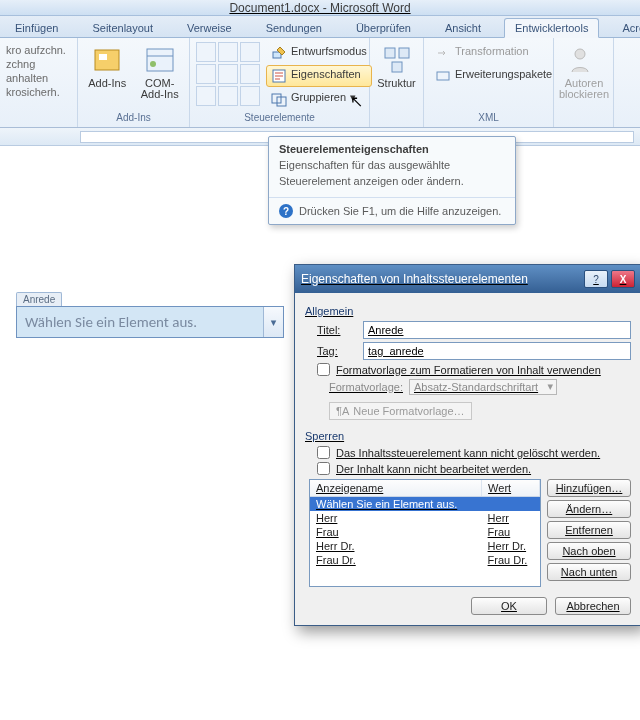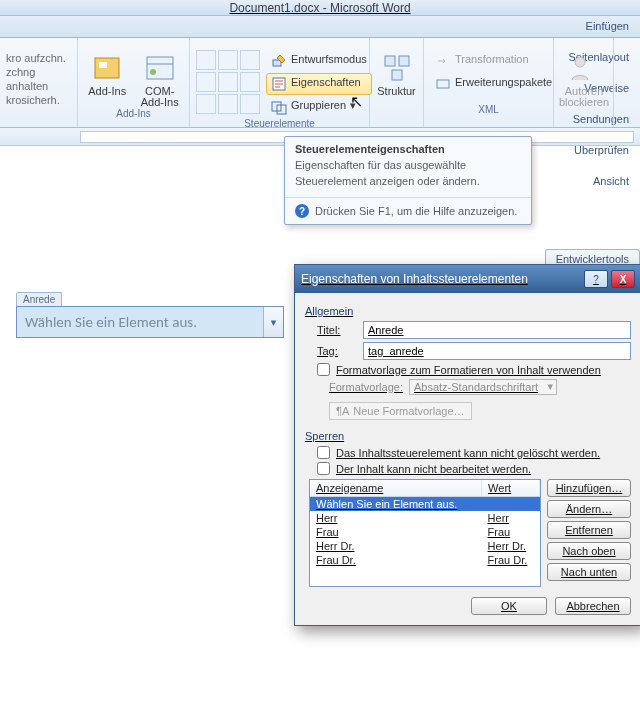--- a/index.html
+++ b/index.html
@@ -3,27 +3,27 @@
 <meta charset="utf-8">
 <style>
 * { box-sizing: border-box; margin: 0; padding: 0; font-family: "Segoe UI", Tahoma, sans-serif; font-size: 11px; }
 body { width: 640px; height: 720px; background: #fff; position: relative; overflow: hidden; }
 
 
 .titlebar { height: 16px; background: linear-gradient(#e6eff9,#cddff2); display:flex; justify-content:center; align-items:center; border-bottom:1px solid #a7bfdc;text-decoration:underline;}
 .titlebar span { color:#3b3b3b; font-size:12px; }
 
 
-.tabs { height: 22px; background: linear-gradient(#e4edf7,#d5e3f3); display:flex; align-items:flex-end; border-bottom:1px solid #9db7d6; padding-left:4px; gap:12px;flex-direction:column; }
+.tabs { height: 22px; background: linear-gradient(#e4edf7,#d5e3f3); display:flex; align-items:flex-end; border-bottom:1px solid #9db7d6; padding-left:4px; gap:12px; }
 .tab { padding:3px 10px 3px 10px; color:#39547a; cursor:default; border:1px solid transparent; border-bottom:none; }
 .tab.active { background:#f2f6fb; border:1px solid #9db7d6; border-bottom:1px solid #f2f6fb; border-radius:3px 3px 0 0; position:relative; top:1px;margin-top:46px; }
 
 
 .ribbon { height: 90px; background: linear-gradient(#f4f8fc,#e8f0f9); border-bottom:1px solid #a9bdd7; display:flex; }
-.group { border-right:1px solid #c9d8ea; padding:10px 6px; display:flex; flex-direction:column; justify-content:space-between; }
+.group { border-right:1px solid #c9d8ea; padding:2px 6px; display:flex; flex-direction:column; justify-content:space-between; }
 .group-body { display:flex; gap:6px; align-items:flex-start; flex:1; }
 .group-label { text-align:center; color:#5a7194; font-size:10px; padding-bottom:2px; }
 .big-btn { display:flex; flex-direction:column; align-items:center; justify-content:center; width:48px; padding-top:4px; color:#3a3a3a; }
 .big-btn .ico { width:32px; height:32px; margin-bottom:2px; }
 .big-btn span { text-align:center; line-height:11px; }
 .mini-list { color:#6b6b6b; font-size:10px; line-height:14px; width:70px; padding:3px 0;}
 .col-btns { display:flex; flex-direction:column; gap:1px; padding-top:2px; }
 .rbtn { display:flex; align-items:flex-start; gap:4px; padding:2px 4px; color:#3a3a3a; border:1px solid transparent; border-radius:3px; }
 .rbtn.hot { background:linear-gradient(#fff7d5,#ffe79a); border:1px solid #e8b44d; }
 .rbtn .ri { width:16px; height:16px; display:inline-block; }
@@ -35,21 +35,21 @@
 .ruler-inner { position:absolute; left:80px; right:6px; top:3px; height:12px; background:#fff; border:1px solid #b9cbe1; }
 
 
 .cc { position:absolute; left:16px; top:292px; width:268px; }
 .cc-tab { display:inline-block; background:#e7eef6; border:1px solid #9fb8d6; border-bottom:none; padding:1px 6px; font-size:10px; color:#5a6c83; border-radius:2px 2px 0 0; }
 .cc-body { display:flex; border:1px solid #6f93c0; }
 .cc-text { flex:1; background:#d3e6f5; padding:6px 8px; color:#7a8aa0; font-size:15px; font-family:Calibri,sans-serif; }
 .cc-drop { width:20px; background:linear-gradient(#f6f9fd,#dce8f5); border-left:1px solid #9fb8d6; display:flex; align-items:center; justify-content:center; color:#4a6b95; }
 
 
-.screentip { position:absolute; left:284px; top:136px; width:248px; background:#f7fafc; border:1px solid #8ea8c8; border-radius:2px; box-shadow:2px 3px 6px rgba(0,0,0,0.2); }
+.screentip { position:absolute; left:268px; top:136px; width:248px; background:#f7fafc; border:1px solid #8ea8c8; border-radius:2px; box-shadow:2px 3px 6px rgba(0,0,0,0.2); }
 .screentip .st-title { font-weight:bold; padding:6px 10px 2px; color:#3d3d3d; }
 .screentip .st-body { padding:0 10px 8px; color:#5a5a5a; line-height:16px; }
 .screentip .st-foot { border-top:1px solid #d2dff0; padding:6px 10px; display:flex; align-items:center; gap:6px; color:#5a5a5a; }
 .help-ico { width:14px; height:14px; border-radius:50%; background:#2d72c7; color:#fff; display:inline-flex; align-items:center; justify-content:center; font-weight:bold; font-size:10px; }
 
 
 .dialog { position:absolute; left:294px; top:264px; width:348px; background:#f0f0f0; border:1px solid #3b5d87; box-shadow:4px 6px 14px rgba(0,0,0,0.4);text-decoration:underline; }
 .dlg-title { height:28px; background:linear-gradient(#5983b1 0,#3e6aa0 50%,#2e5a91 51%,#3e70aa 100%); background:linear-gradient(#5f8fc4,#345f93); display:flex; align-items:center; padding:0 6px; color:#fff; }
 .dlg-title .t { flex:1; font-size:12px; }
 .dlg-title .wbtn { width:24px; height:18px; margin-left:3px; display:flex; align-items:center; justify-content:center; border:1px solid #2a507e; background:linear-gradient(#e9f1fa,#c7dbf1); color:#2f486b; font-size:10px; border-radius:2px; }

